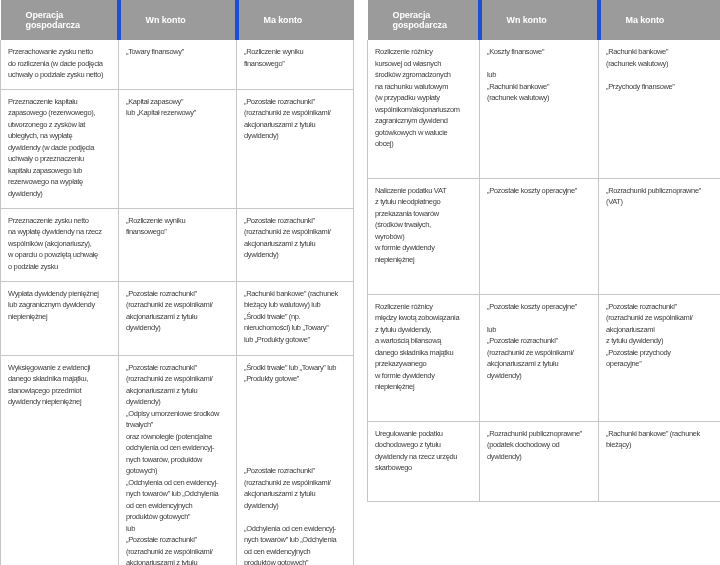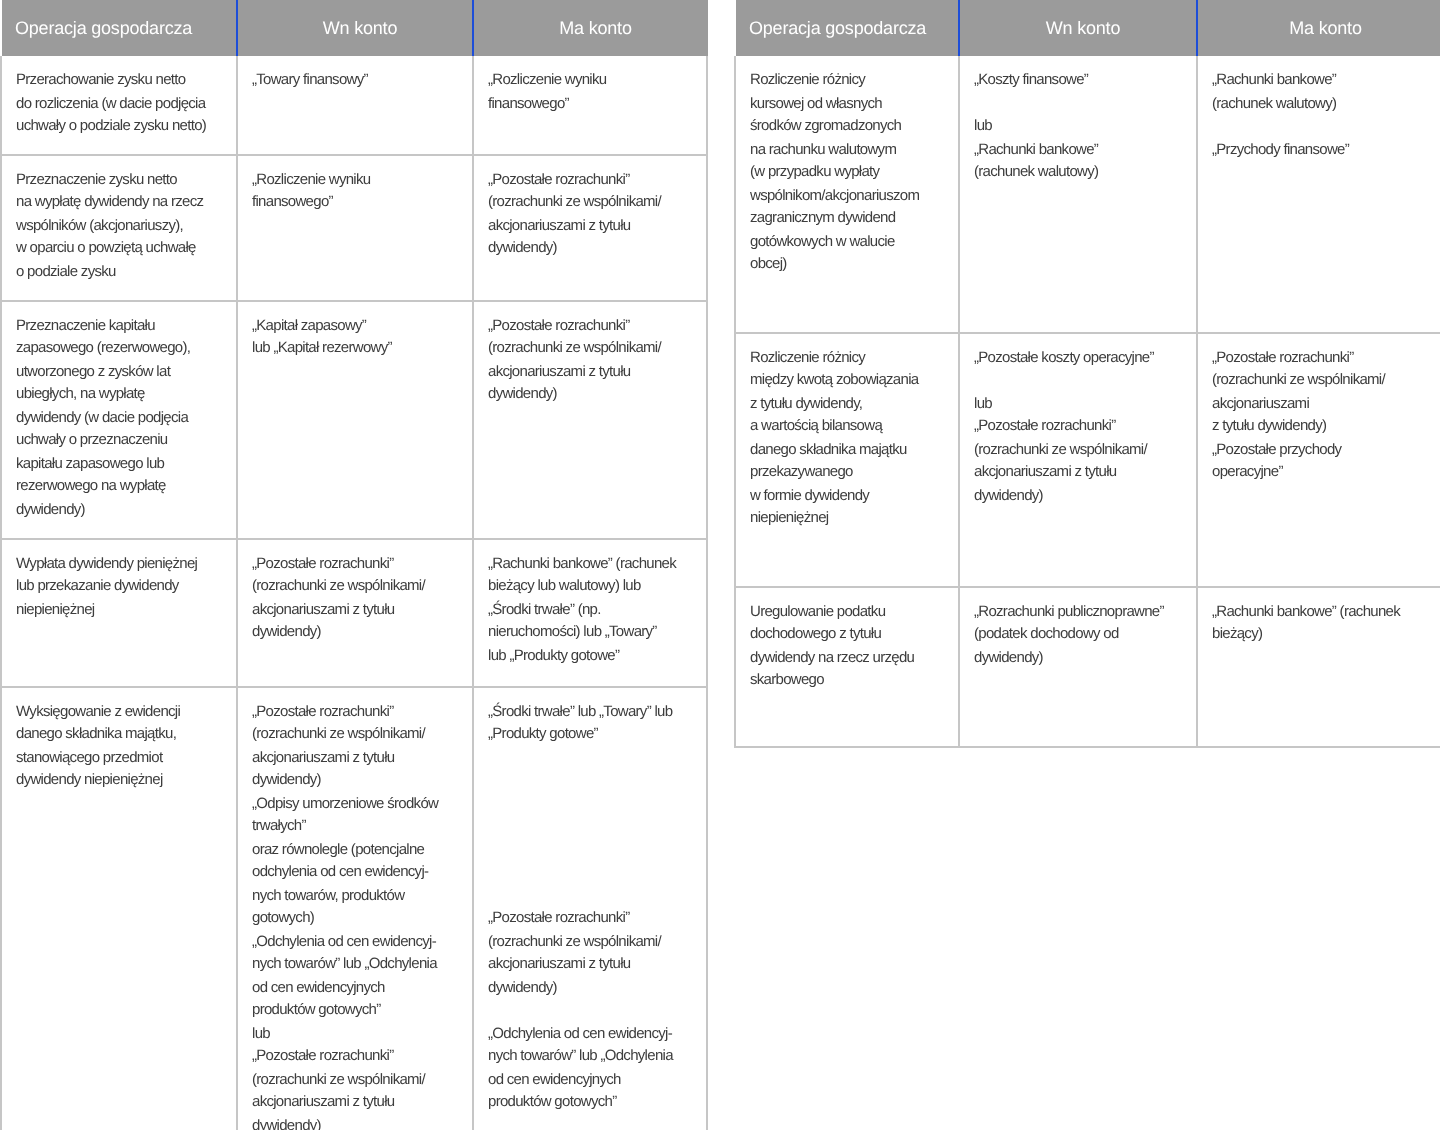--- a/index.html
+++ b/index.html
@@ -22,28 +22,28 @@
     border-collapse: collapse;
     table-layout: fixed;
     background: #ffffff;
   }
   .tbl-left  { width: 353px; }
   .tbl-right { width: 354px; }
   th {
     background: #9b9b9b;
     color: #ffffff;
     font-size: 9px;
-    font-weight: normal;
+    font-weight: bold;
     text-align: left;
     vertical-align: middle;
-    height: 28px;
-    padding: 0 2px 0 7px;
+    height: 40px;
+    padding: 0 2px 0 25px;
     letter-spacing: -0.1px;
   }
-  th + th { border-left: 1px solid #1d4ed8; text-align: center; }
+  th + th { border-left: 4px solid #1d4ed8; }
   td {
     vertical-align: top;
     border: 1px solid #c6c6c6;
     padding: 6px 2px 6px 7px;
     font-size: 7.5px;
     letter-spacing: -0.35px;
     line-height: 11.5px;
     color: #3d3d3d;
     white-space: pre-line;
     overflow-wrap: break-word;
@@ -70,53 +70,53 @@
     </thead>
     <tbody>
       <tr style="height:49px">
         <td>Przerachowanie zysku netto
 do rozliczenia (w dacie podjęcia
 uchwały o podziale zysku netto)</td>
         <td>„Towary finansowy”</td>
         <td>„Rozliczenie wyniku
 finansowego”</td>
       </tr>
-      <tr style="height:73px">
-        <td>Przeznaczenie zysku netto
-na wypłatę dywidendy na rzecz
-wspólników (akcjonariuszy),
-w oparciu o powziętą uchwałę
-o podziale zysku</td>
-        <td>„Rozliczenie wyniku
-finansowego”</td>
-        <td>„Pozostałe rozrachunki”
-(rozrachunki ze wspólnikami/
-akcjonariuszami z tytułu
-dywidendy)</td>
-      </tr>
       <tr style="height:119px">
         <td>Przeznaczenie kapitału
 zapasowego (rezerwowego),
 utworzonego z zysków lat
 ubiegłych, na wypłatę
 dywidendy (w dacie podjęcia
 uchwały o przeznaczeniu
 kapitału zapasowego lub
 rezerwowego na wypłatę
 dywidendy)</td>
         <td>„Kapitał zapasowy”
 lub „Kapitał rezerwowy”</td>
         <td>„Pozostałe rozrachunki”
 (rozrachunki ze wspólnikami/
 akcjonariuszami z tytułu
 dywidendy)</td>
       </tr>
+      <tr style="height:73px">
+        <td>Przeznaczenie zysku netto
+na wypłatę dywidendy na rzecz
+wspólników (akcjonariuszy),
+w oparciu o powziętą uchwałę
+o podziale zysku</td>
+        <td>„Rozliczenie wyniku
+finansowego”</td>
+        <td>„Pozostałe rozrachunki”
+(rozrachunki ze wspólnikami/
+akcjonariuszami z tytułu
+dywidendy)</td>
+      </tr>
       <tr style="height:74px">
         <td>Wypłata dywidendy pieniężnej
-lub przekazanie dywidendy
+lub zagranicznym dywidendy
 niepieniężnej</td>
         <td>„Pozostałe rozrachunki”
 (rozrachunki ze wspólnikami/
 akcjonariuszami z tytułu
 dywidendy)</td>
         <td>„Rachunki bankowe” (rachunek
 bieżący lub walutowy) lub
 „Środki trwałe” (np.
 nieruchomości) lub „Towary”
 lub „Produkty gotowe”</td>
@@ -194,20 +194,32 @@
         <td>„Koszty finansowe”
 
 lub
 „Rachunki bankowe”
 (rachunek walutowy)</td>
         <td>„Rachunki bankowe”
 (rachunek walutowy)
 
 „Przychody finansowe”</td>
       </tr>
+      <tr style="height:116px">
+        <td>Naliczenie podatku VAT
+z tytułu nieodpłatnego
+przekazania towarów
+(środków trwałych,
+wyrobów)
+w formie dywidendy
+niepieniężnej</td>
+        <td>„Pozostałe koszty operacyjne”</td>
+        <td>„Rozrachunki publicznoprawne”
+(VAT)</td>
+      </tr>
       <tr style="height:127px">
         <td>Rozliczenie różnicy
 między kwotą zobowiązania
 z tytułu dywidendy,
 a wartością bilansową
 danego składnika majątku
 przekazywanego
 w formie dywidendy
 niepieniężnej</td>
         <td>„Pozostałe koszty operacyjne”

